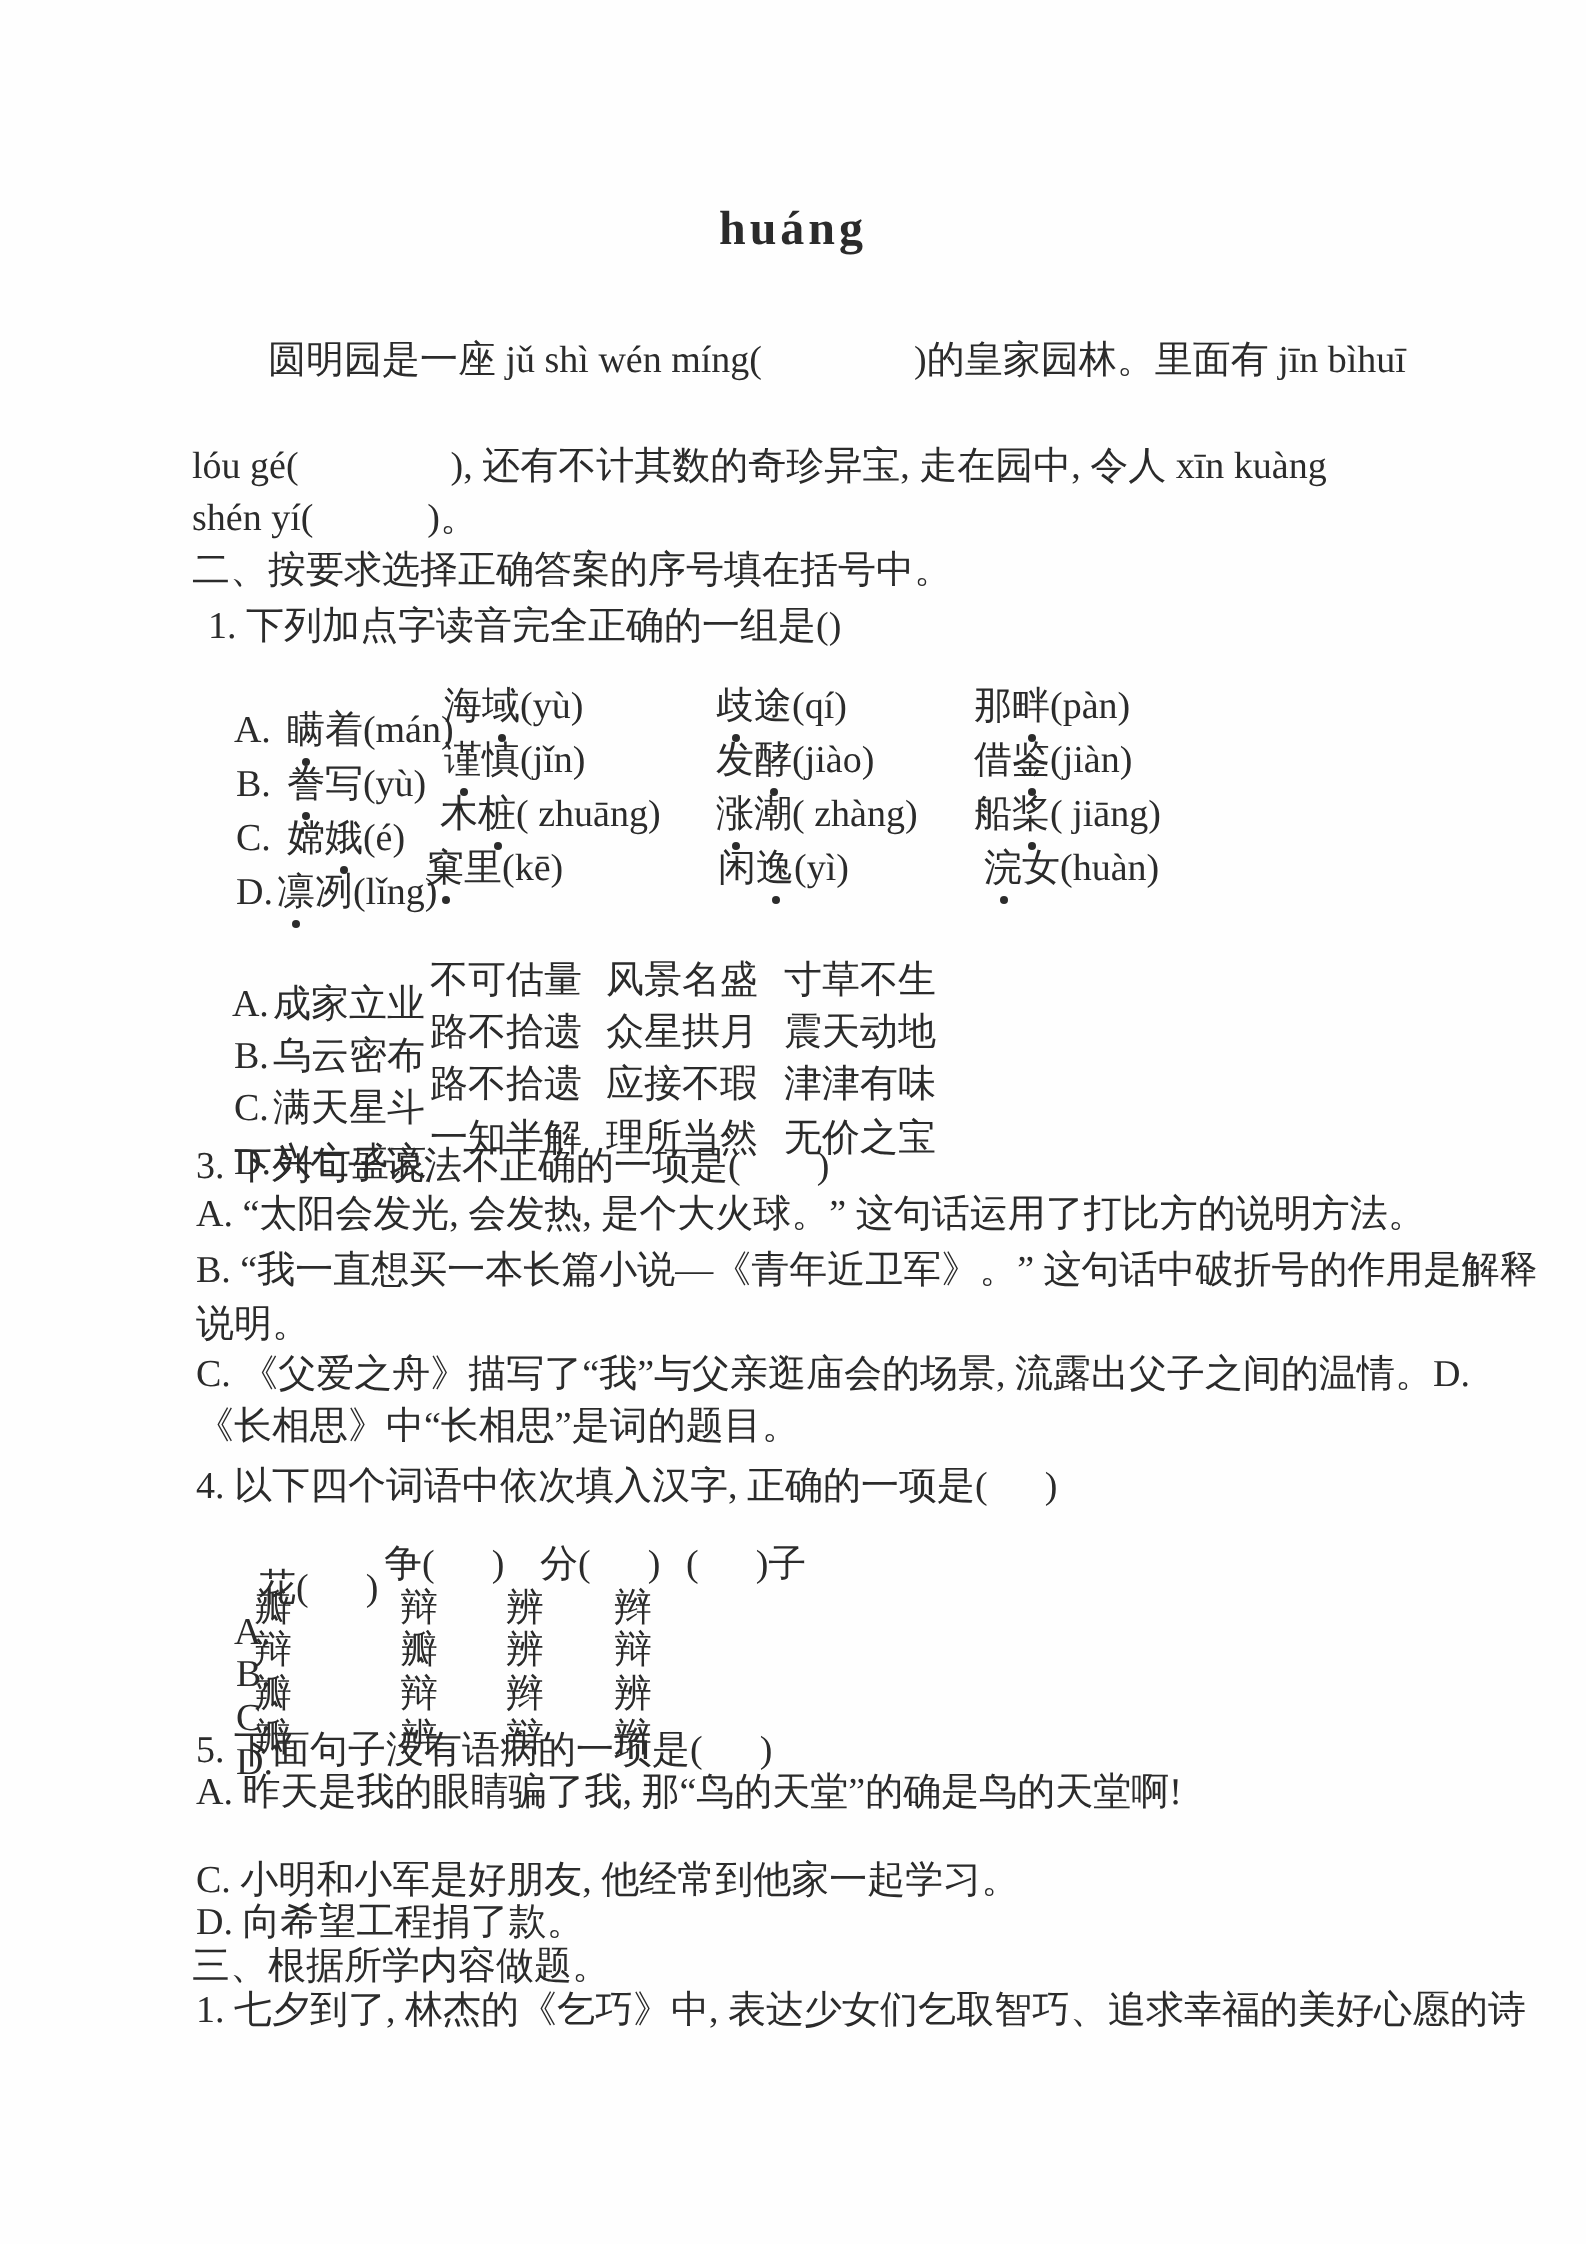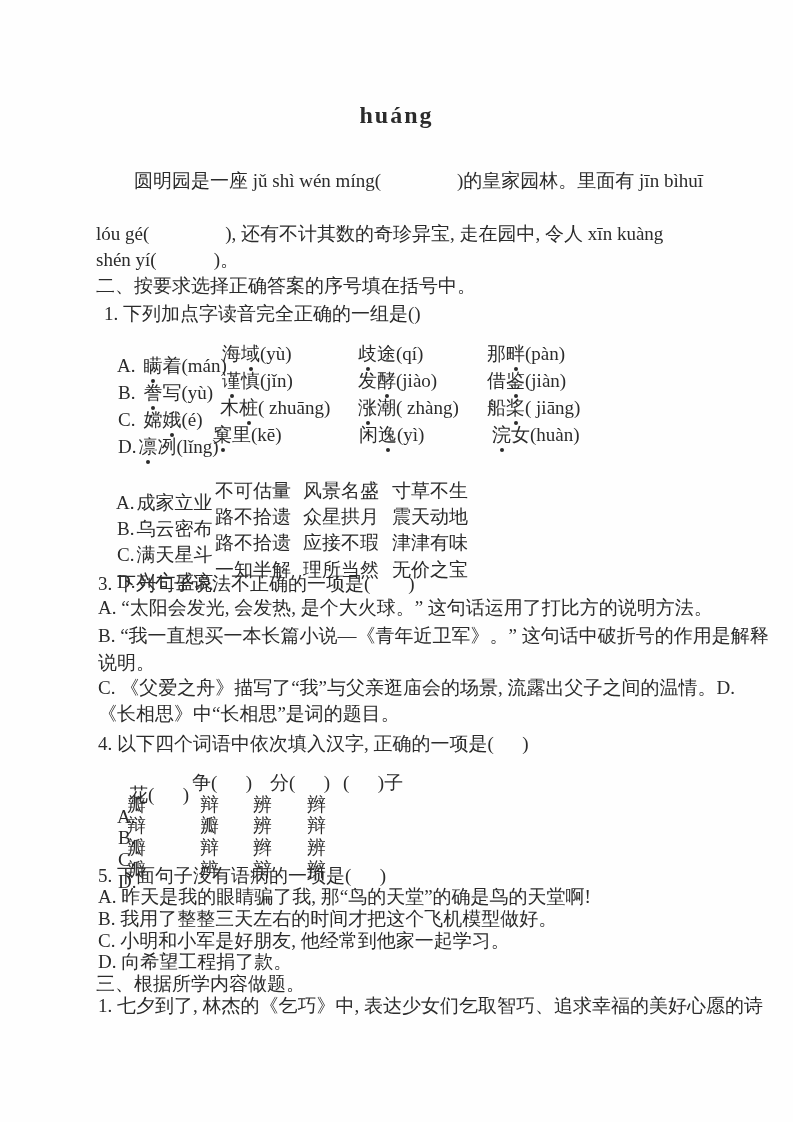--- a/index.html
+++ b/index.html
@@ -135,20 +135,19 @@
   <div class="line" style="top:843px;left:99px">
     <span>D.</span>
     <span class="abs" style="left:28px">瓣</span>
     <span class="abs" style="left:101px">辨</span>
     <span class="abs" style="left:154px">辩</span>
     <span class="abs" style="left:208px">辫</span>
   </div>
 
   <div class="line" style="top:863px;left:98px">5. 下面句子没有语病的一项是(      )</div>
   <div class="line" style="top:884px;left:98px">A. 昨天是我的眼睛骗了我, 那“鸟的天堂”的确是鸟的天堂啊!</div>
-  <div class="line" style="top:906px;left:98px">B. 我用了整整三天左右的时间才把这个飞机模型做好。</div>
   <div class="line" style="top:928px;left:98px">C. 小明和小军是好朋友, 他经常到他家一起学习。</div>
   <div class="line" style="top:949px;left:98px">D. 向希望工程捐了款。</div>
 
   <div class="line" style="top:971px">三、根据所学内容做题。</div>
   <div class="line" style="top:993px;left:98px">1. 七夕到了, 林杰的《乞巧》中, 表达少女们乞取智巧、追求幸福的美好心愿的诗</div>
 
 </div>
 
 </body></html>

